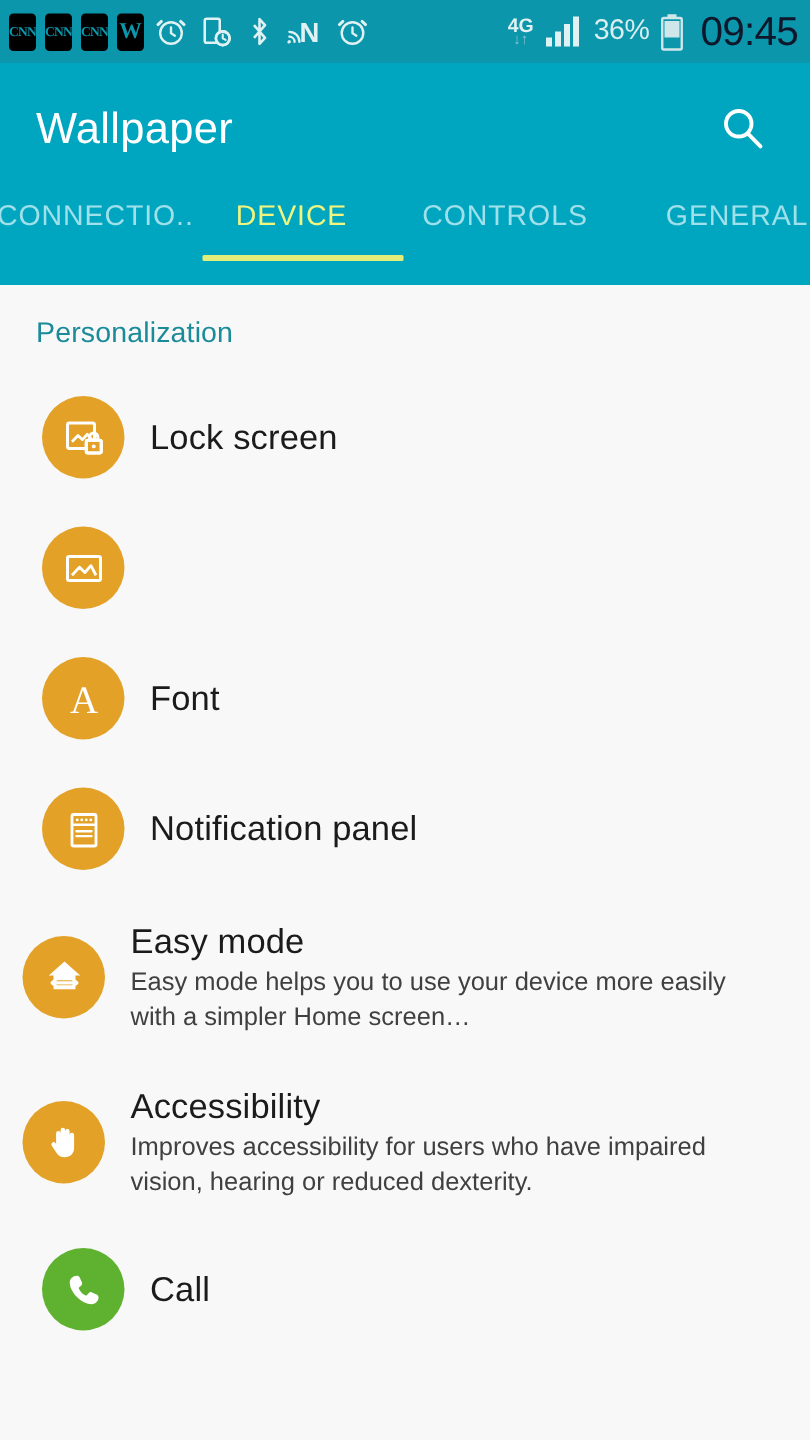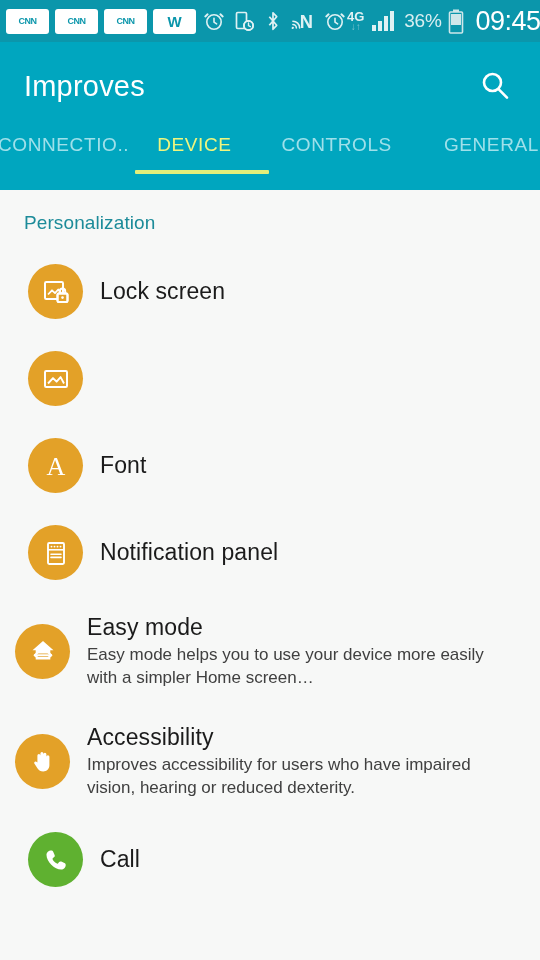--- a/index.html
+++ b/index.html
@@ -14,29 +14,29 @@
   .statusbar{
     height:42px; width:540px;
     background:#0b96ab;
     display:flex; align-items:center;
     padding:0 8px 0 6px;
     color:#dff1f3;
   }
   .sb-left{ display:flex; align-items:center; gap:6px; flex:1; }
   .sb-right{ display:flex; align-items:center; gap:7px; }
   .notif-badge{
-    width:43px;height:25px;border-radius:3px;
-    background:#ffffff;color:#0b96ab;
+    width:18px;height:25px;border-radius:3px;
+    background:#000000;color:#0b96ab;
     display:flex;align-items:center;justify-content:center;
-    font-size:9px;font-weight:bold;letter-spacing:-0.5px;
+    font-size:9px;font-weight:bold;letter-spacing:-0.5px;font-family:Liberation Serif, serif;
   }
   .notif-badge.w{ font-size:15px; font-weight:bold; letter-spacing:0; }
   .sb-ico{ display:flex; align-items:center; justify-content:center; }
   .pct{ font-size:19px; letter-spacing:-0.3px; color:#d9eef0; }
-  .clock{ font-size:27px; color:#ffffff; letter-spacing:-0.5px; margin-left:4px; }
+  .clock{ font-size:27px; color:#0f172a; letter-spacing:-0.5px; margin-left:4px; }
   .netlbl{ display:flex; flex-direction:column; align-items:center; line-height:1; }
   .netlbl b{ font-size:13px; font-weight:bold; color:#e2f2f4; }
   .netlbl span{ font-size:10px; color:#7fc4cf; margin-top:-1px; }
 
   
   .appbar{
     background:#00a6bf; width:540px; height:148px;
     position:relative;
   }
   .appbar-top{
@@ -164,21 +164,21 @@
         <rect x="3" y="5" width="10" height="11" fill="#cfe7ea"></rect>
       </svg>
     </span>
 
     <span class="clock">09:45</span>
   </div>
 </div>
 
 <div class="appbar">
   <div class="appbar-top">
-    <div class="app-title">Improves</div>
+    <div class="app-title">Wallpaper</div>
     <div class="search-btn">
       <svg width="36" height="36" viewBox="0 0 36 36" fill="none" stroke="#ffffff" stroke-width="2.6" stroke-linecap="round">
         <circle cx="15.5" cy="14.5" r="8.5"></circle>
         <path d="M21.8 21.3 30 29.6"></path>
       </svg>
     </div>
   </div>
 
   <div class="tabs">
     <div class="tab t0">CONNECTIO..</div>

